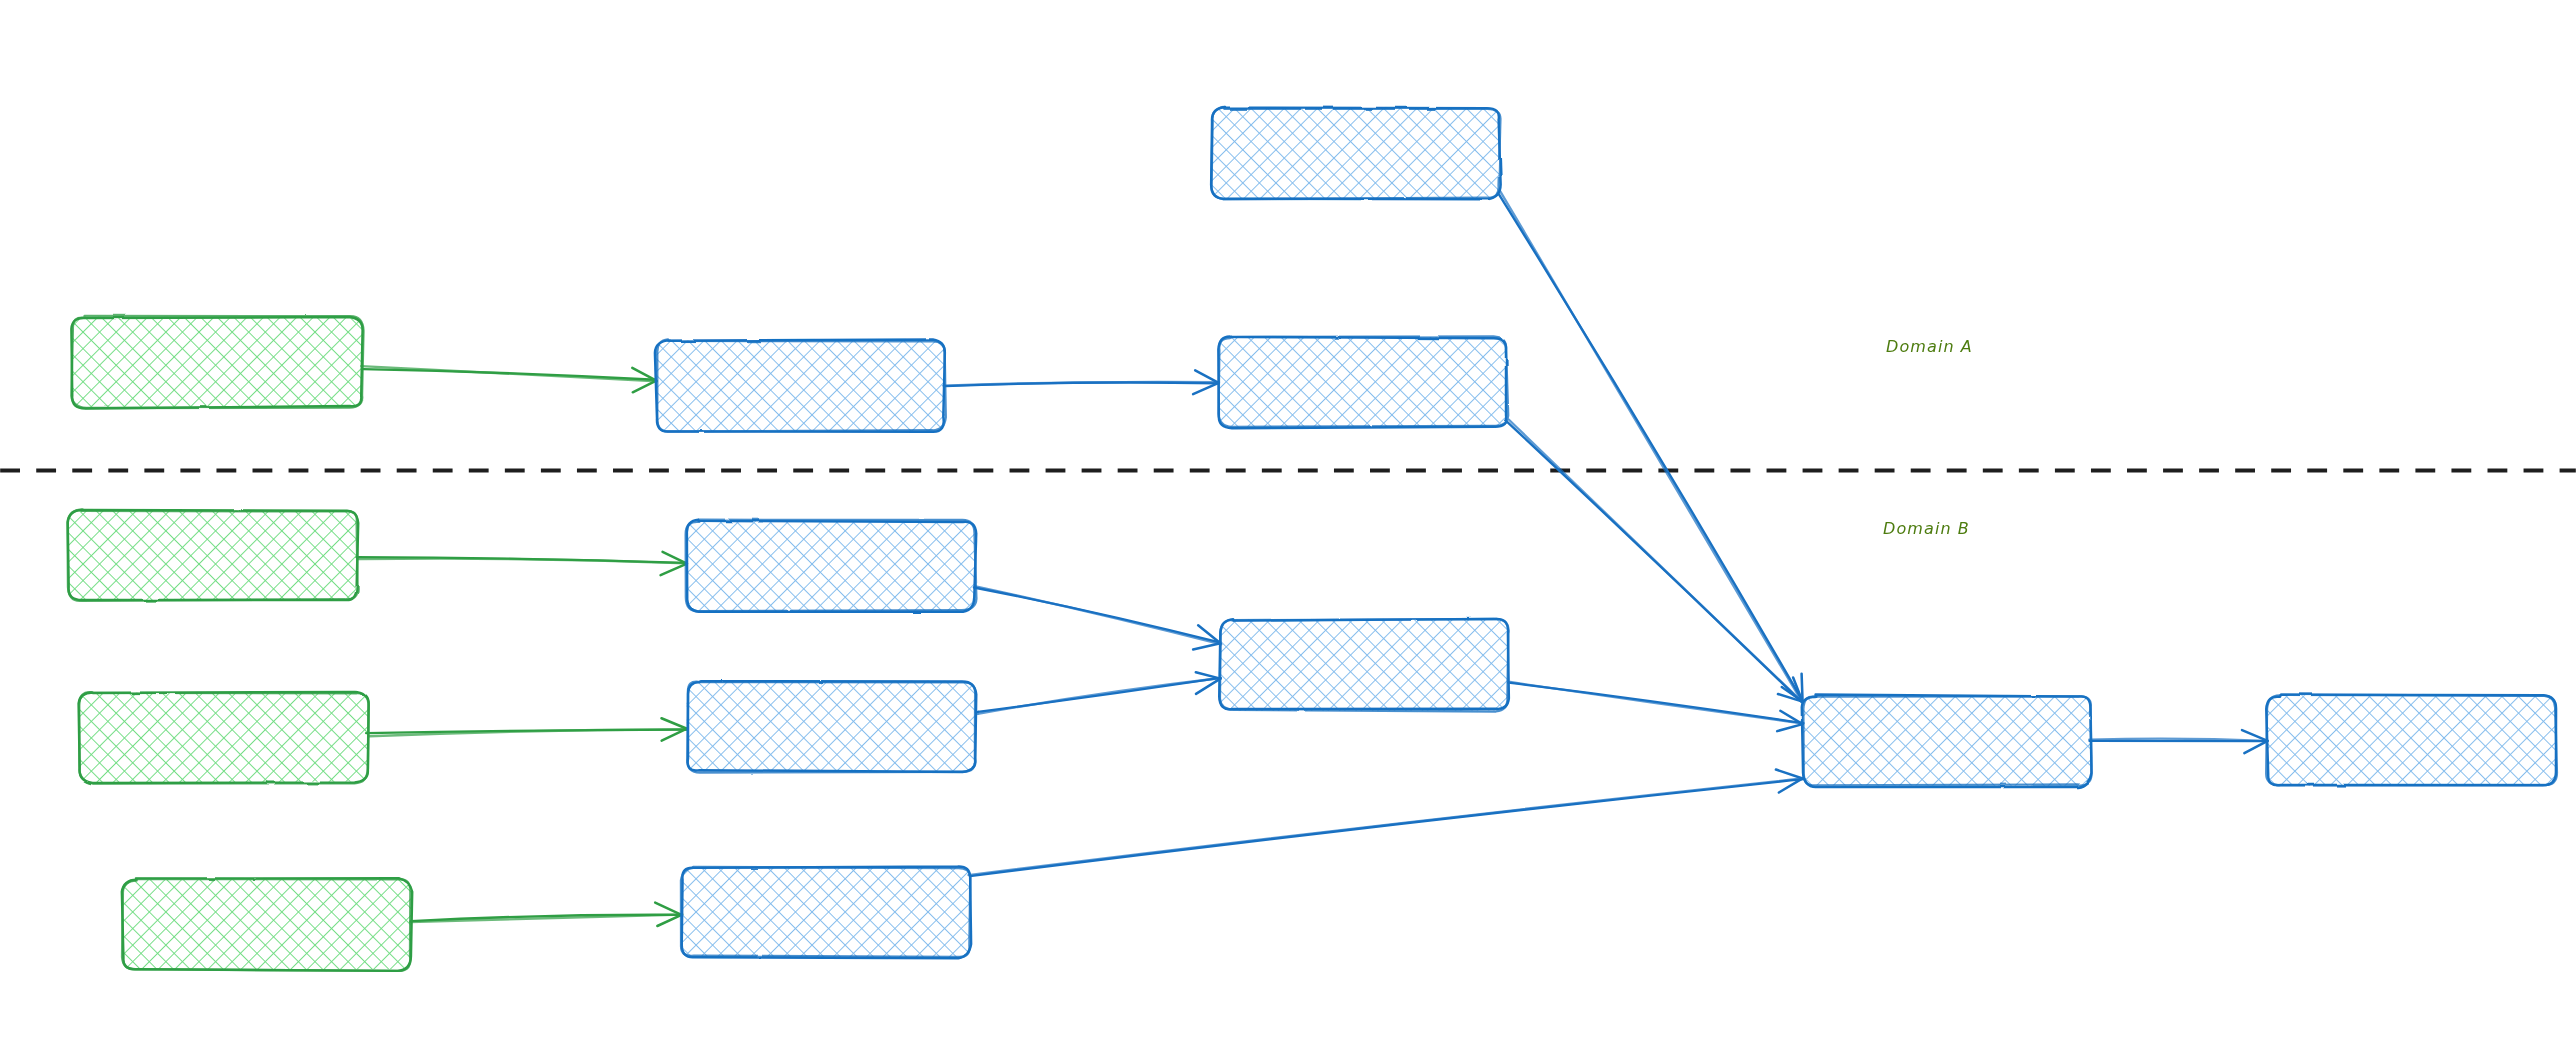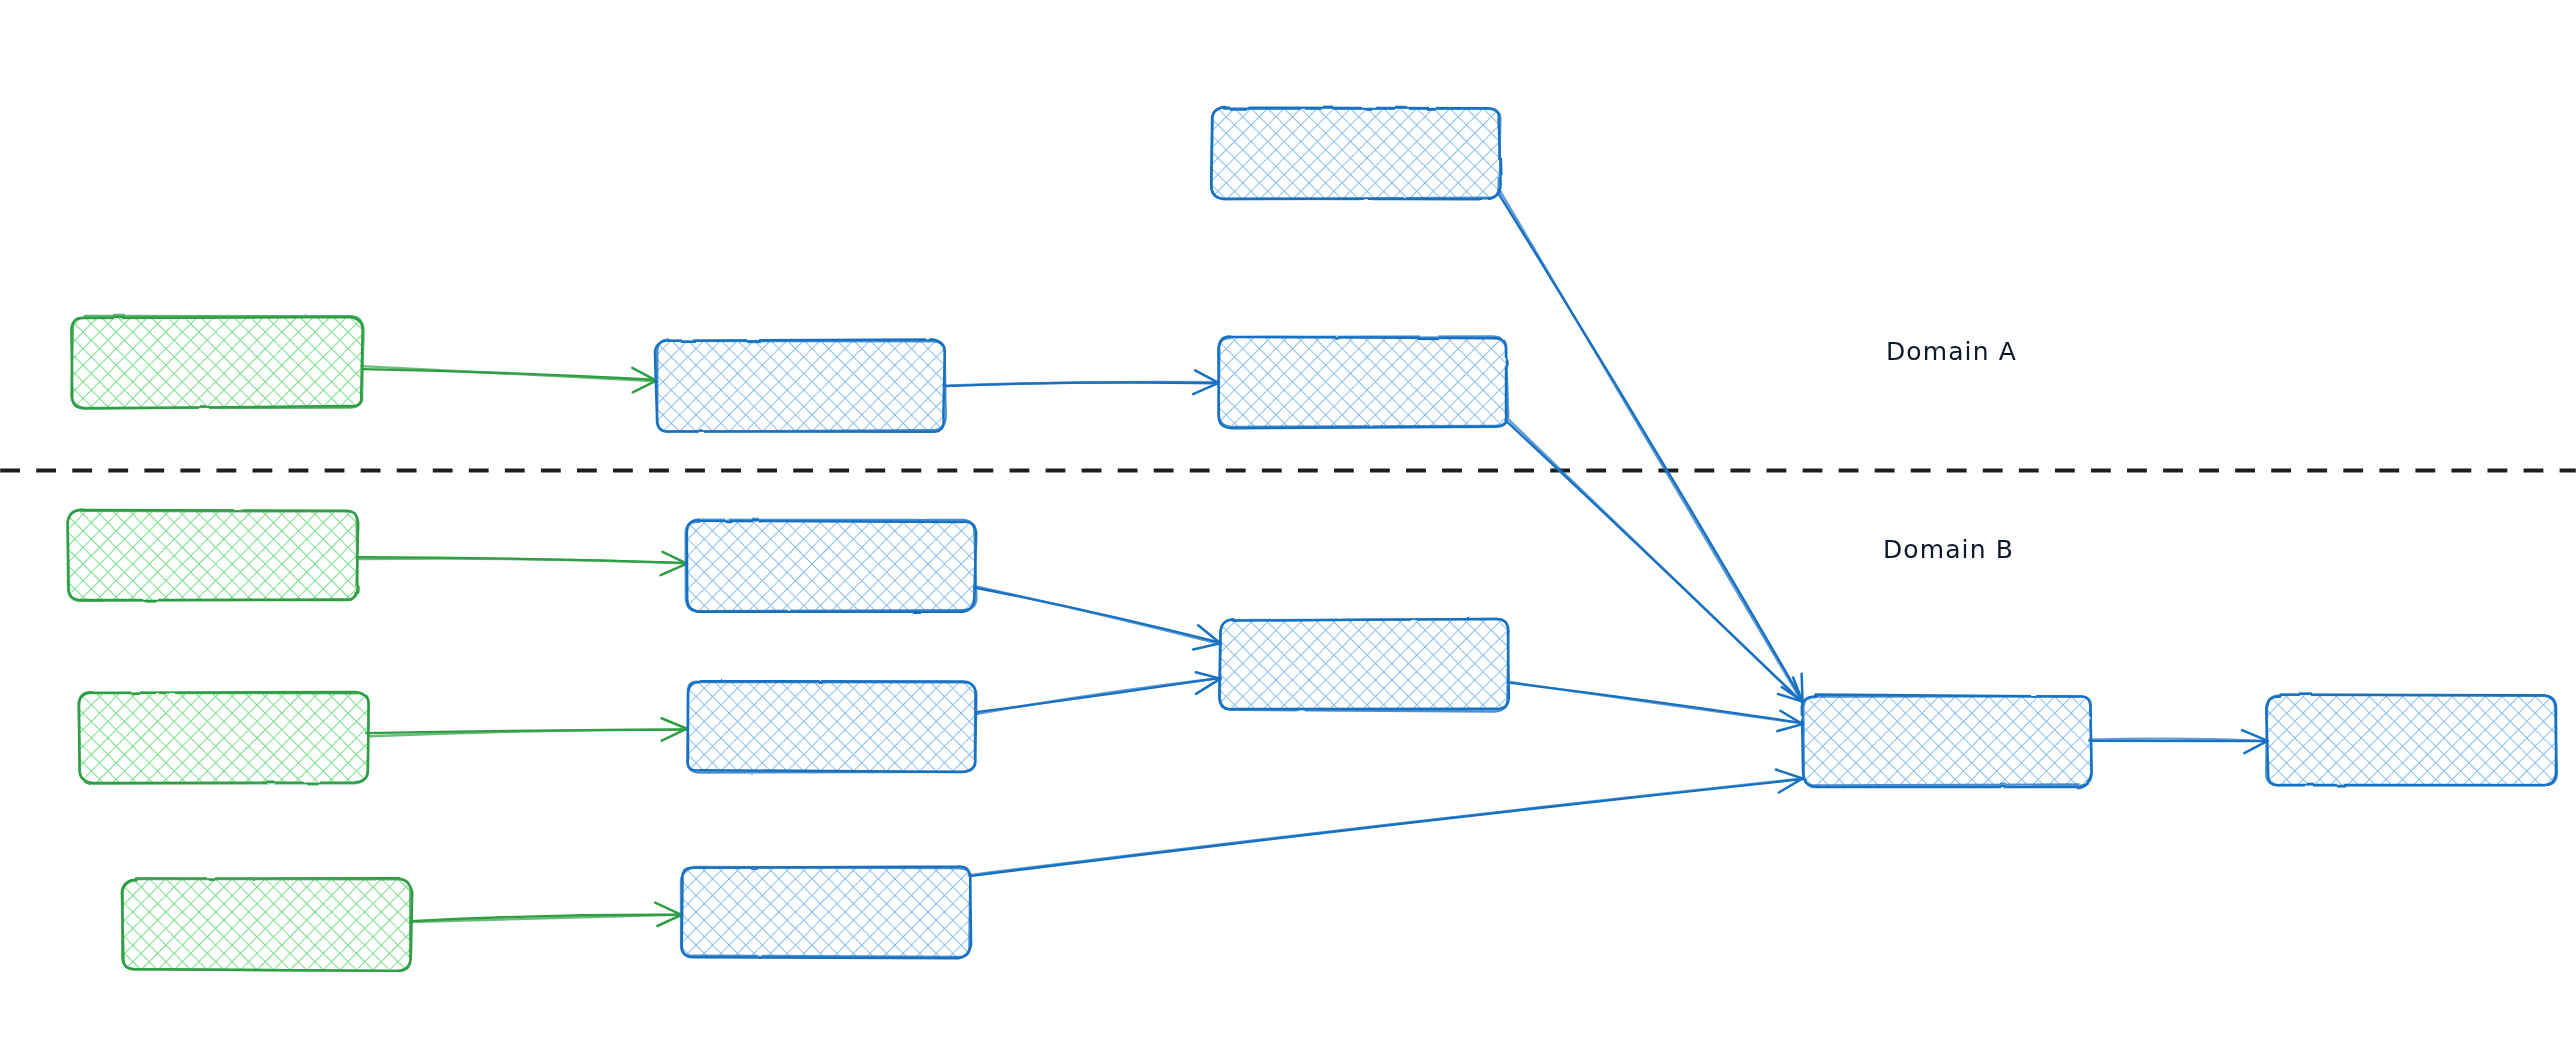--- a/index.html
+++ b/index.html
@@ -6,28 +6,29 @@
   html,body{margin:0;padding:0;background:#ffffff;}
   body{
     width:2576px;height:1049px;
     font-family:"DejaVu Sans", sans-serif;
     overflow:hidden;position:relative;
   }
   #canvas{position:absolute;inset:0;width:2576px;height:1049px;}
   .domain-label{
     position:absolute;
     font-family:"DejaVu Sans", sans-serif;
-    font-size:25px;
-    color:#0f172a;
+    font-size:16px;
+    font-style:italic;
+    color:#4d7c0f;
     letter-spacing:1.1px;
     white-space:nowrap;
     user-select:none;
   }
   #label-domain-a{left:1886px;top:337px;}
-  #label-domain-b{left:1883px;top:535px;text-align:right;}
+  #label-domain-b{left:1883px;top:519px;text-align:right;}
 </style>
 </head>
 <body>
 
 <div>
 
   <svg id="canvas" viewBox="0 0 2858 1164" xmlns="http://www.w3.org/2000/svg">
     <defs>
       <pattern id="hatch-green" width="13" height="13" patternUnits="userSpaceOnUse" patternTransform="rotate(45)">
         <line x1="0" y1="0" x2="0" y2="13" stroke="#69db7c" stroke-width="2.1"></line>

